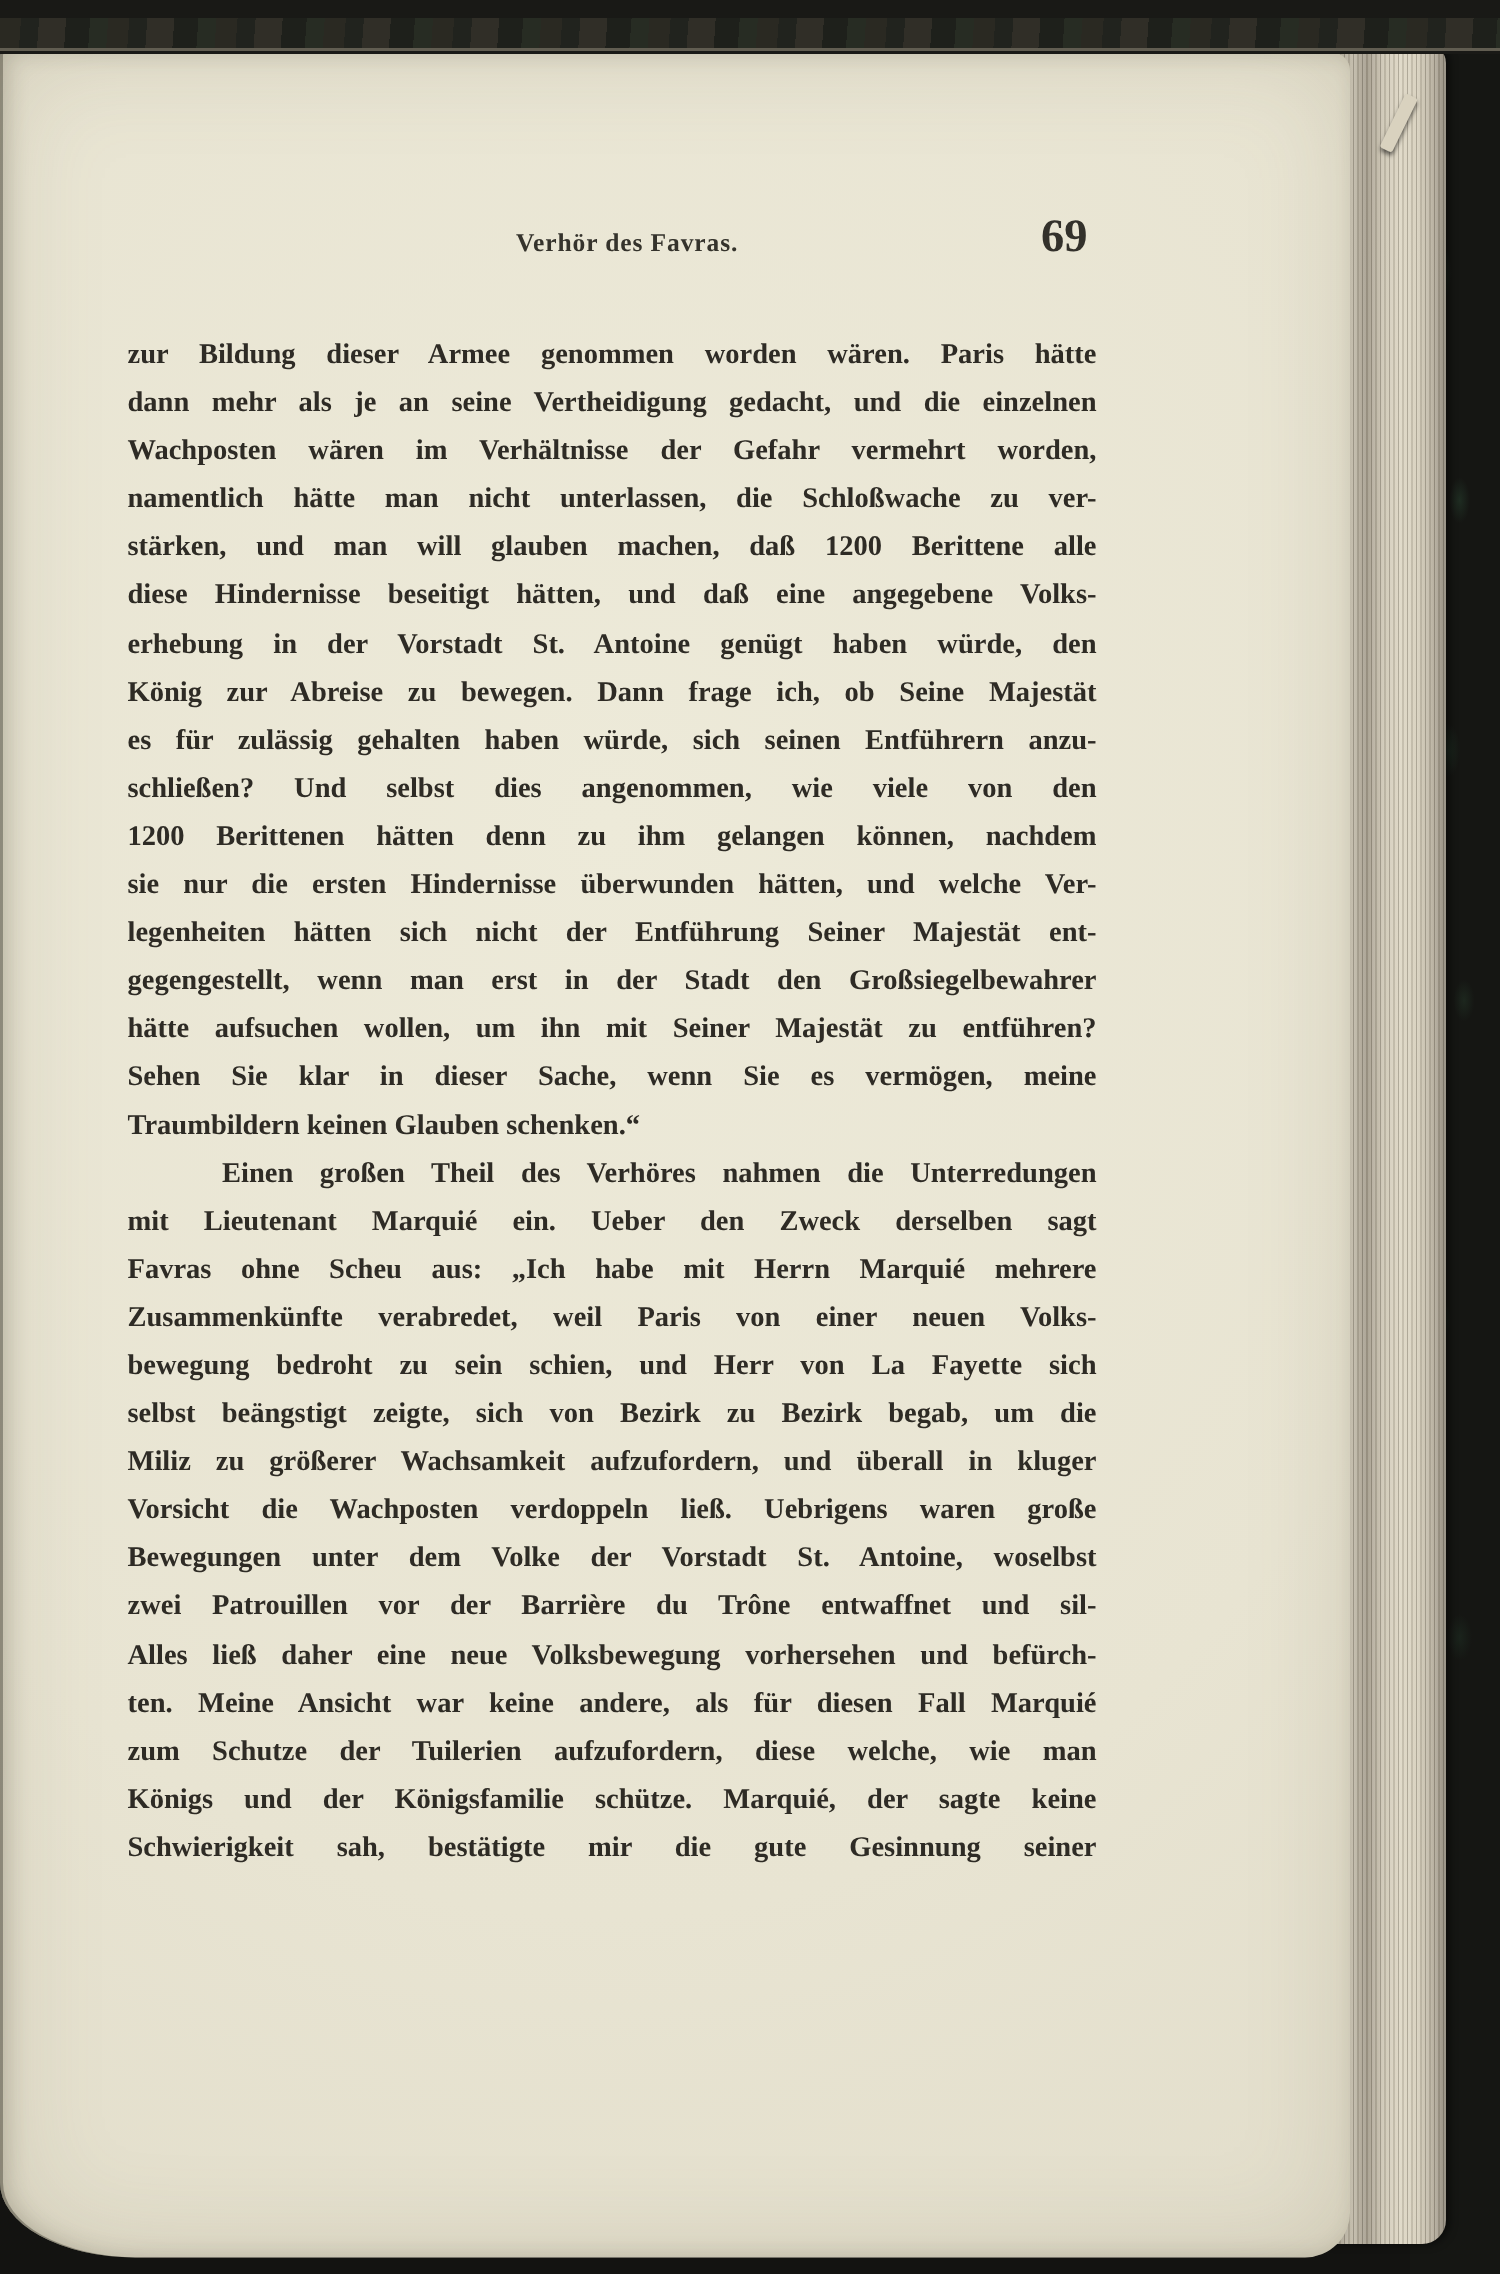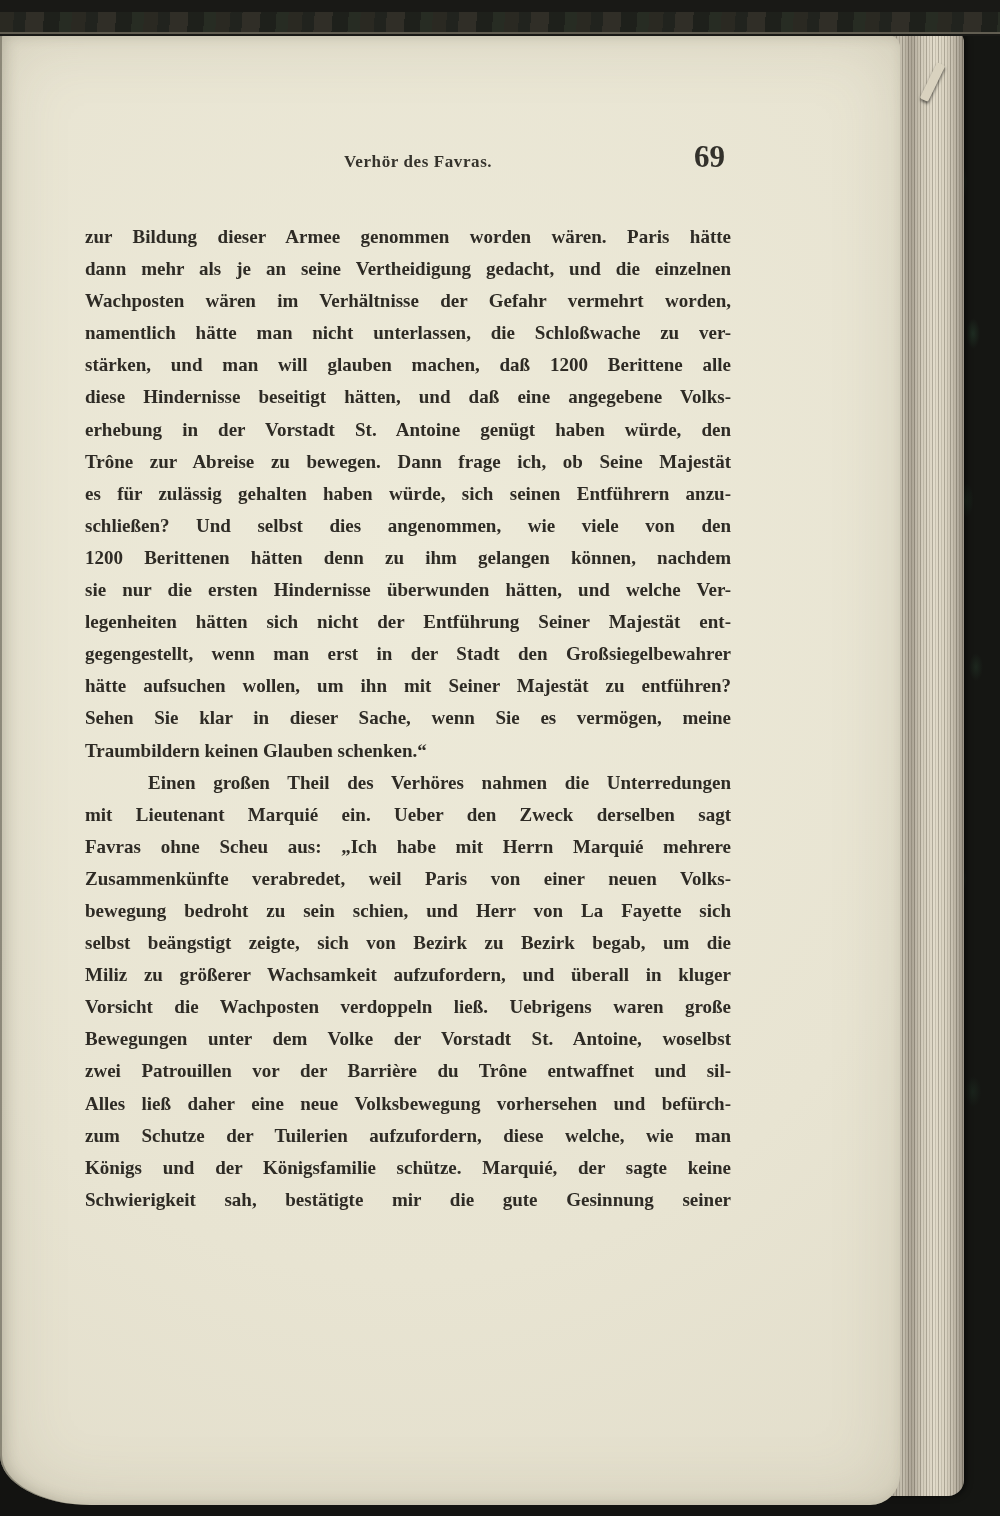--- a/index.html
+++ b/index.html
@@ -115,21 +115,21 @@
     <div class="page-num">69</div>
     <div class="text-block">
         <div>
           <div class="line">zur Bildung dieser Armee genommen worden wären. Paris hätte</div>
           <div class="line">dann mehr als je an seine Vertheidigung gedacht, und die einzelnen</div>
           <div class="line">Wachposten wären im Verhältnisse der Gefahr vermehrt worden,</div>
           <div class="line">namentlich hätte man nicht unterlassen, die Schloßwache zu ver-</div>
           <div class="line">stärken, und man will glauben machen, daß 1200 Berittene alle</div>
           <div class="line">diese Hindernisse beseitigt hätten, und daß eine angegebene Volks-</div>
           <div class="line">erhebung in der Vorstadt St. Antoine genügt haben würde, den</div>
-          <div class="line">Trône zur Abreise zu bewegen. Dann frage ich, ob Seine Majestät</div>
+          <div class="line">König zur Abreise zu bewegen. Dann frage ich, ob Seine Majestät</div>
           <div class="line">es für zulässig gehalten haben würde, sich seinen Entführern anzu-</div>
           <div class="line">schließen? Und selbst dies angenommen, wie viele von den</div>
           <div class="line">1200 Berittenen hätten denn zu ihm gelangen können, nachdem</div>
           <div class="line">sie nur die ersten Hindernisse überwunden hätten, und welche Ver-</div>
           <div class="line">legenheiten hätten sich nicht der Entführung Seiner Majestät ent-</div>
           <div class="line">gegengestellt, wenn man erst in der Stadt den Großsiegelbewahrer</div>
           <div class="line">hätte aufsuchen wollen, um ihn mit Seiner Majestät zu entführen?</div>
           <div class="line">Sehen Sie klar in dieser Sache, wenn Sie es vermögen, meine</div>
           <div class="line end">Traumbildern keinen Glauben schenken.“</div>
         </div>
@@ -138,19 +138,20 @@
           <div class="line">mit Lieutenant Marquié ein. Ueber den Zweck derselben sagt</div>
           <div class="line">Favras ohne Scheu aus: „Ich habe mit Herrn Marquié mehrere</div>
           <div class="line">Zusammenkünfte verabredet, weil Paris von einer neuen Volks-</div>
           <div class="line">bewegung bedroht zu sein schien, und Herr von La Fayette sich</div>
           <div class="line">selbst beängstigt zeigte, sich von Bezirk zu Bezirk begab, um die</div>
           <div class="line">Miliz zu größerer Wachsamkeit aufzufordern, und überall in kluger</div>
           <div class="line">Vorsicht die Wachposten verdoppeln ließ. Uebrigens waren große</div>
           <div class="line">Bewegungen unter dem Volke der Vorstadt St. Antoine, woselbst</div>
           <div class="line">zwei Patrouillen vor der Barrière du Trône entwaffnet und sil-</div>
           <div class="line">Alles ließ daher eine neue Volksbewegung vorhersehen und befürch-</div>
+          <div class="line">ten. Meine Ansicht war keine andere, als für diesen Fall Marquié</div>
           <div class="line">zum Schutze der Tuilerien aufzufordern, diese welche, wie man</div>
           <div class="line">Königs und der Königsfamilie schütze. Marquié, der sagte keine</div>
           <div class="line">Schwierigkeit sah, bestätigte mir die gute Gesinnung seiner</div>
         </div>
       </div>
   </div>
 </div>
 
 </body></html>

